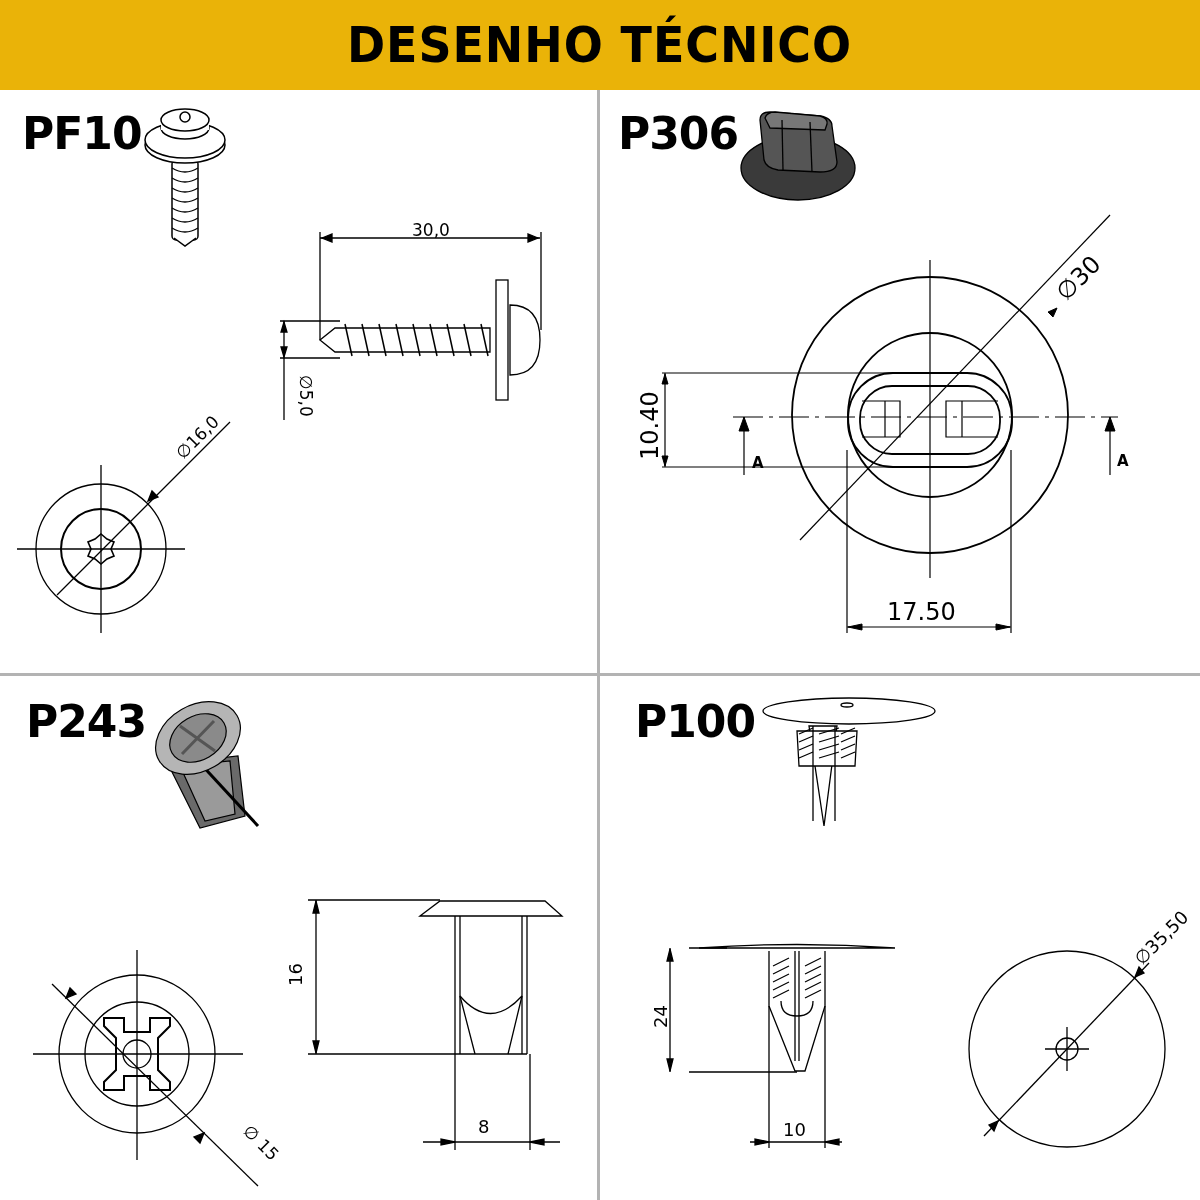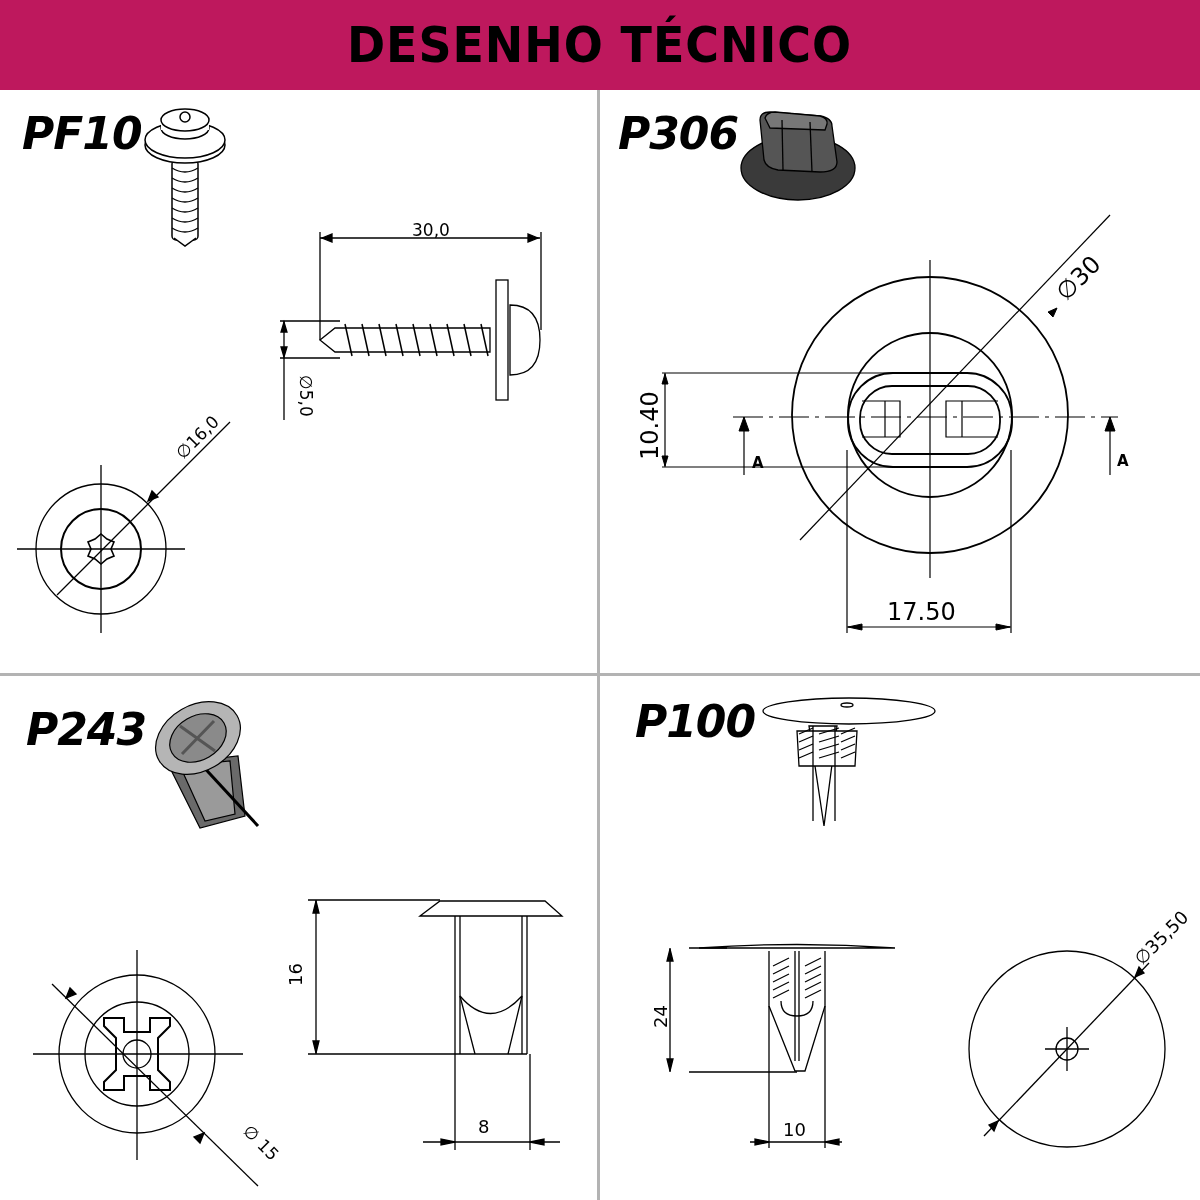--- a/index.html
+++ b/index.html
@@ -1,30 +1,30 @@
 <!DOCTYPE html>
 <html><head>
 <meta charset="utf-8">
 <style>
   html, body { margin: 0; padding: 0; background: #ffffff; }
   body { width: 1200px; height: 1200px; position: relative; overflow: hidden; font-family: "Liberation Sans", sans-serif; }
   .header {
     position: absolute; left: 0; top: 0; width: 1200px; height: 90px;
-    background: #be185d; display: flex; align-items: center; justify-content: center;
+    background: #eab308; display: flex; align-items: center; justify-content: center;
   }
   .header-title {
     font-family: "DejaVu Sans", sans-serif; font-weight: bold; font-size: 50px;
     color: #000; letter-spacing: 1px; transform: scaleX(0.92);
   }
   .vdivider { position: absolute; left: 597px; top: 90px; width: 3px; height: 1110px; background: #b3b3b3; }
   .hdivider { position: absolute; left: 0; top: 673px; width: 1200px; height: 3px; background: #b3b3b3; }
   .panel { position: absolute; }
   .panel-title {
     position: absolute; font-family: "DejaVu Sans", sans-serif; font-weight: bold;
-    font-size: 44px; color: #000; letter-spacing: -1px; font-style: italic;
+    font-size: 44px; color: #000; letter-spacing: -1px;
   }
   svg { position: absolute; left: 0; top: 0; overflow: visible; }
   .dim-text { font-family: "DejaVu Sans", sans-serif; fill: #000; }
 </style>
 </head>
 <body>
 
 <div class="header">
   <span class="header-title">DESENHO TÉCNICO</span>
 </div>
@@ -143,21 +143,21 @@
       <path d="M510 327 l-5 14 l10 0 z" fill="#000" stroke-width="1"></path>
       <text class="dim-text" font-size="24" stroke="none" transform="translate(58,370) rotate(-90)">10.40</text>
       <text class="dim-text" font-size="24" stroke="none" x="287" y="530">17.50</text>
       <text class="dim-text" font-size="15" font-weight="bold" stroke="none" x="152" y="378">A</text>
       <text class="dim-text" font-size="15" font-weight="bold" stroke="none" x="517" y="376">A</text>
     </g>
   </svg>
 </div>
 
 <div class="panel" style="left:0;top:676px;width:597px;height:524px;">
-  <div class="panel-title" style="left:26px;top:20px;margin-top:8px;">P243</div>
+  <div class="panel-title" style="left:26px;top:20px;">P243</div>
   <svg width="597" height="524">
     <g stroke="#000" stroke-width="1.2">
       <path d="M168 88 L200 152 L245 140 L238 80 Z" fill="#6a6a6a"></path>
       <path d="M180 90 L205 145 L235 138 L230 85 Z" fill="#9a9a9a"></path>
       <line x1="175" y1="60" x2="258" y2="150" stroke-width="3"></line>
       <ellipse cx="198" cy="62" rx="45" ry="33" transform="rotate(-30 198 62)" fill="#b5b5b5"></ellipse>
       <ellipse cx="198" cy="62" rx="30" ry="22" transform="rotate(-30 198 62)" fill="#8a8a8a"></ellipse>
       <path d="M180 50 L215 75 M214 45 L182 78" stroke-width="3" stroke="#555"></path>
     </g>
     <g stroke="#000" fill="none" stroke-width="1.3">

